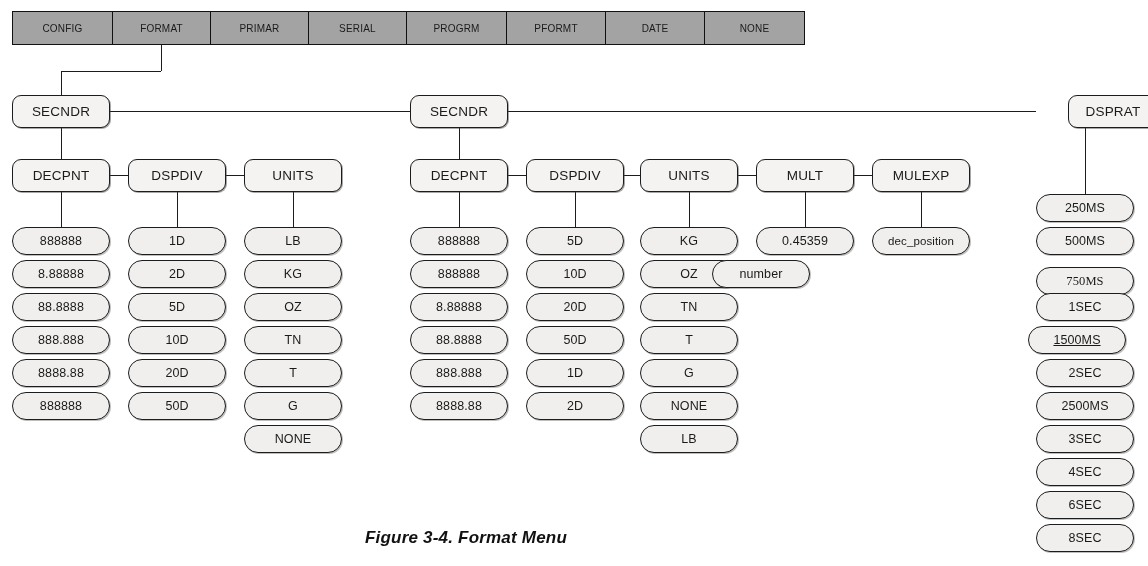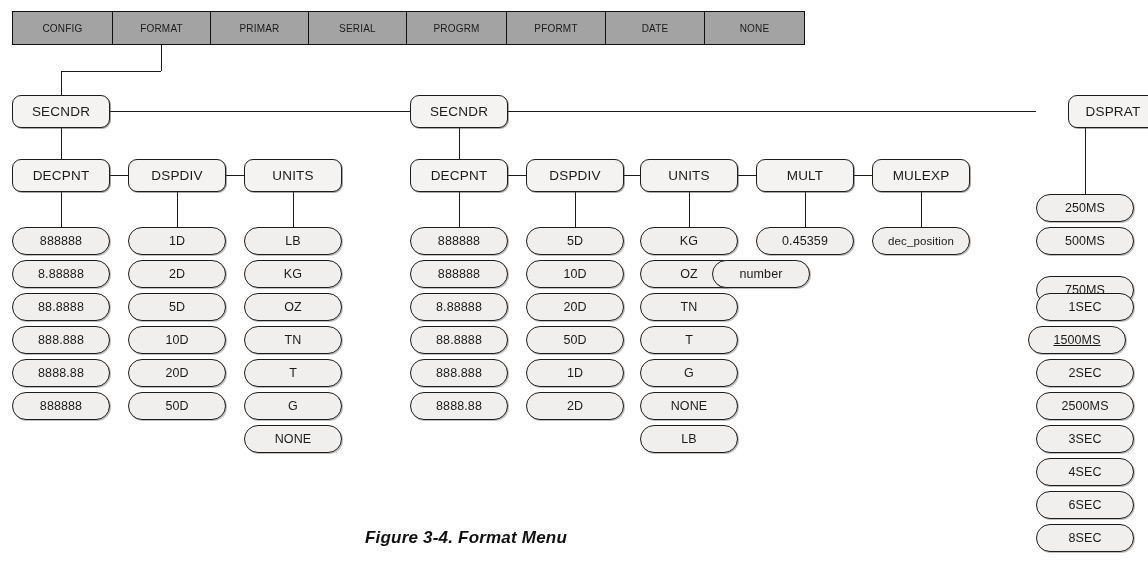--- a/index.html
+++ b/index.html
@@ -195,21 +195,21 @@
       <div class="pill" style="left: 640px; top: 359px; width: 98px; z-index: 14;">G</div>
       <div class="pill" style="left: 640px; top: 392px; width: 98px; z-index: 15;">NONE</div>
       <div class="pill" style="left: 640px; top: 425px; width: 98px; z-index: 16;">LB</div>
       <div class="node lvl3" style="left: 756px; top: 159px; width: 98px;">MULT</div>
       <div class="pill" style="left: 756px; top: 227px; width: 98px; z-index: 10;">0.45359</div>
       <div class="pill" style="left: 712px; top: 260px; width: 98px; z-index: 11;">number</div>
       <div class="node lvl3" style="left: 872px; top: 159px; width: 98px;">MULEXP</div>
       <div class="pill small" style="left: 872px; top: 227px; width: 98px; z-index: 10;">dec_position</div>
       <div class="pill" style="left: 1036px; top: 194px; width: 98px; z-index: 10;">250MS</div>
       <div class="pill" style="left: 1036px; top: 227px; width: 98px; z-index: 11;">500MS</div>
-      <div class="pill" style="left: 1036px; top: 276px; width: 98px; z-index: 12;">750MS</div>
+      <div class="pill" style="left: 1036px; top: 267px; width: 98px; z-index: 12; font-family: Liberation Serif, serif;">750MS</div>
       <div class="pill" style="left: 1036px; top: 293px; width: 98px; z-index: 13;">1SEC</div>
       <div class="pill" style="left: 1028px; top: 326px; width: 98px; z-index: 14; text-decoration: underline;">1500MS</div>
       <div class="pill" style="left: 1036px; top: 359px; width: 98px; z-index: 15;">2SEC</div>
       <div class="pill" style="left: 1036px; top: 392px; width: 98px; z-index: 16;">2500MS</div>
       <div class="pill" style="left: 1036px; top: 425px; width: 98px; z-index: 17;">3SEC</div>
       <div class="pill" style="left: 1036px; top: 458px; width: 98px; z-index: 18;">4SEC</div>
       <div class="pill" style="left: 1036px; top: 491px; width: 98px; z-index: 19;">6SEC</div>
       <div class="pill" style="left: 1036px; top: 524px; width: 98px; z-index: 20;">8SEC</div>
     </div>
 

